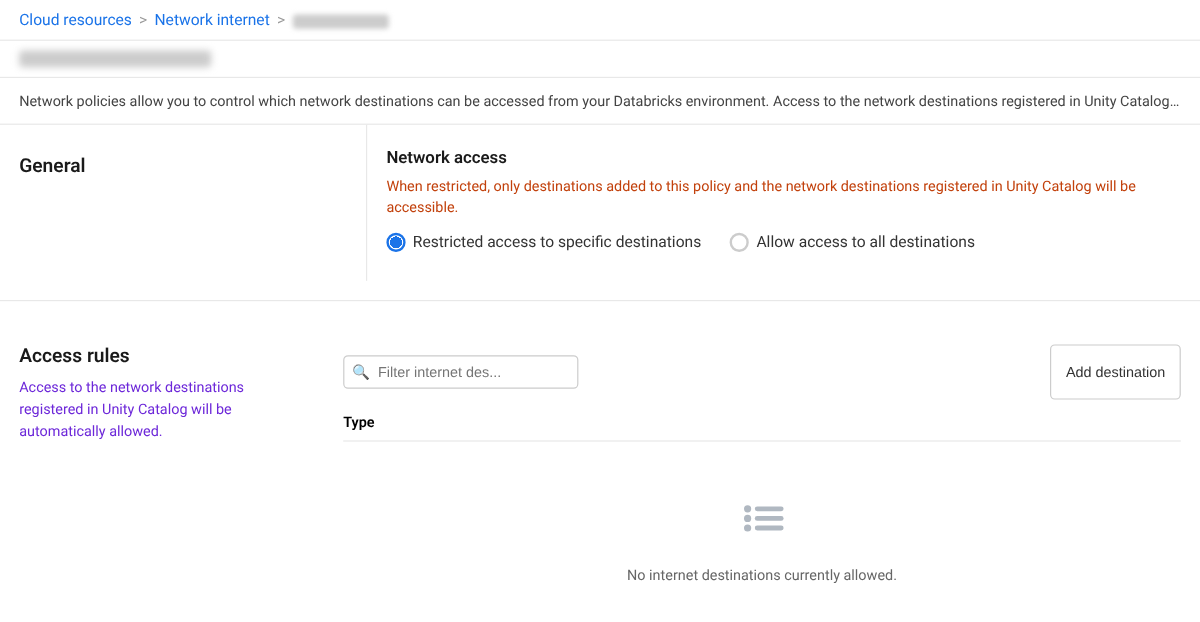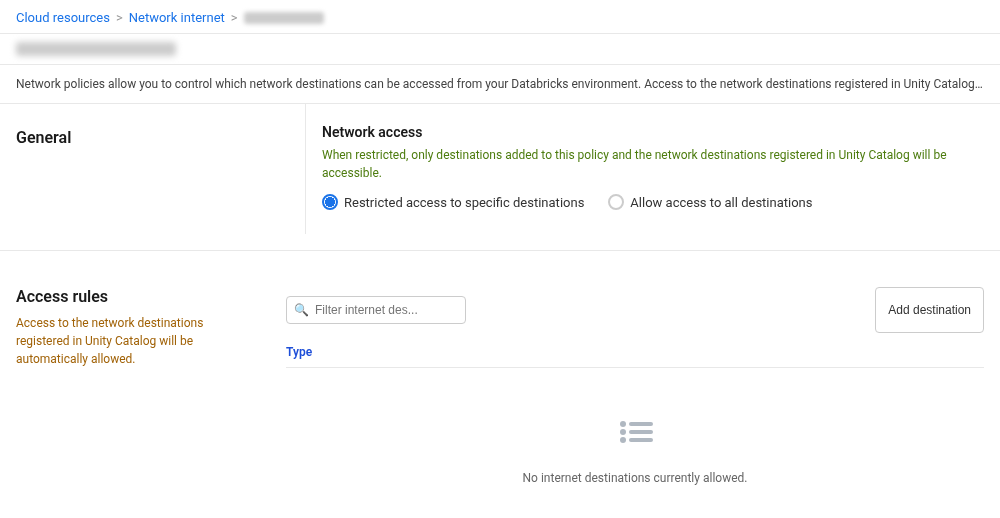--- a/index.html
+++ b/index.html
@@ -69,41 +69,41 @@
       border-right: 1px solid #e8e8e8;
     }
     .section-title {
       font-size: 16px;
       font-weight: 600;
       color: #1a1a1a;
       margin-bottom: 8px;
     }
     .section-description {
       font-size: 12px;
-      color: #a16207;
+      color: #6d28d9;
       line-height: 1.5;
     }
 
     
     .right-panel {
       flex: 1;
       padding: 20px 16px 16px;
       min-width: 0;
     }
 
     
     .network-access-title {
       font-size: 14px;
       font-weight: 600;
       color: #1a1a1a;
       margin-bottom: 6px;
     }
     .network-access-desc {
       font-size: 12px;
-      color: #4d7c0f;
+      color: #c2410c;
       margin-bottom: 12px;
       line-height: 1.5;
     }
     .radio-group {
       display: flex;
       align-items: center;
       gap: 24px;
       margin-bottom: 8px;
     }
     .radio-option {
@@ -174,21 +174,21 @@
       position: relative;
       display: flex;
       align-items: center;
     }
     .filter-input {
       border: 1px solid #ccc;
       border-radius: 4px;
       padding: 6px 8px 6px 28px;
       font-size: 12px;
       color: #666;
-      width: 180px;
+      width: 196px;
       outline: none;
     }
     .filter-icon {
       position: absolute;
       left: 8px;
       color: #888;
       font-size: 12px;
     }
 
     
@@ -216,21 +216,21 @@
       font-weight: 600;
       color: #1a1a1a;
       display: flex;
       align-items: center;
       gap: 4px;
     }
     .col-type {
       width: 120px;
       font-size: 12px;
       font-weight: 600;
-      color: #1d4ed8;
+      color: #000000;
     }
     .sort-icon {
       font-size: 11px;
       color: #555;
     }
 
     
     .empty-state {
       display: flex;
       flex-direction: column;

